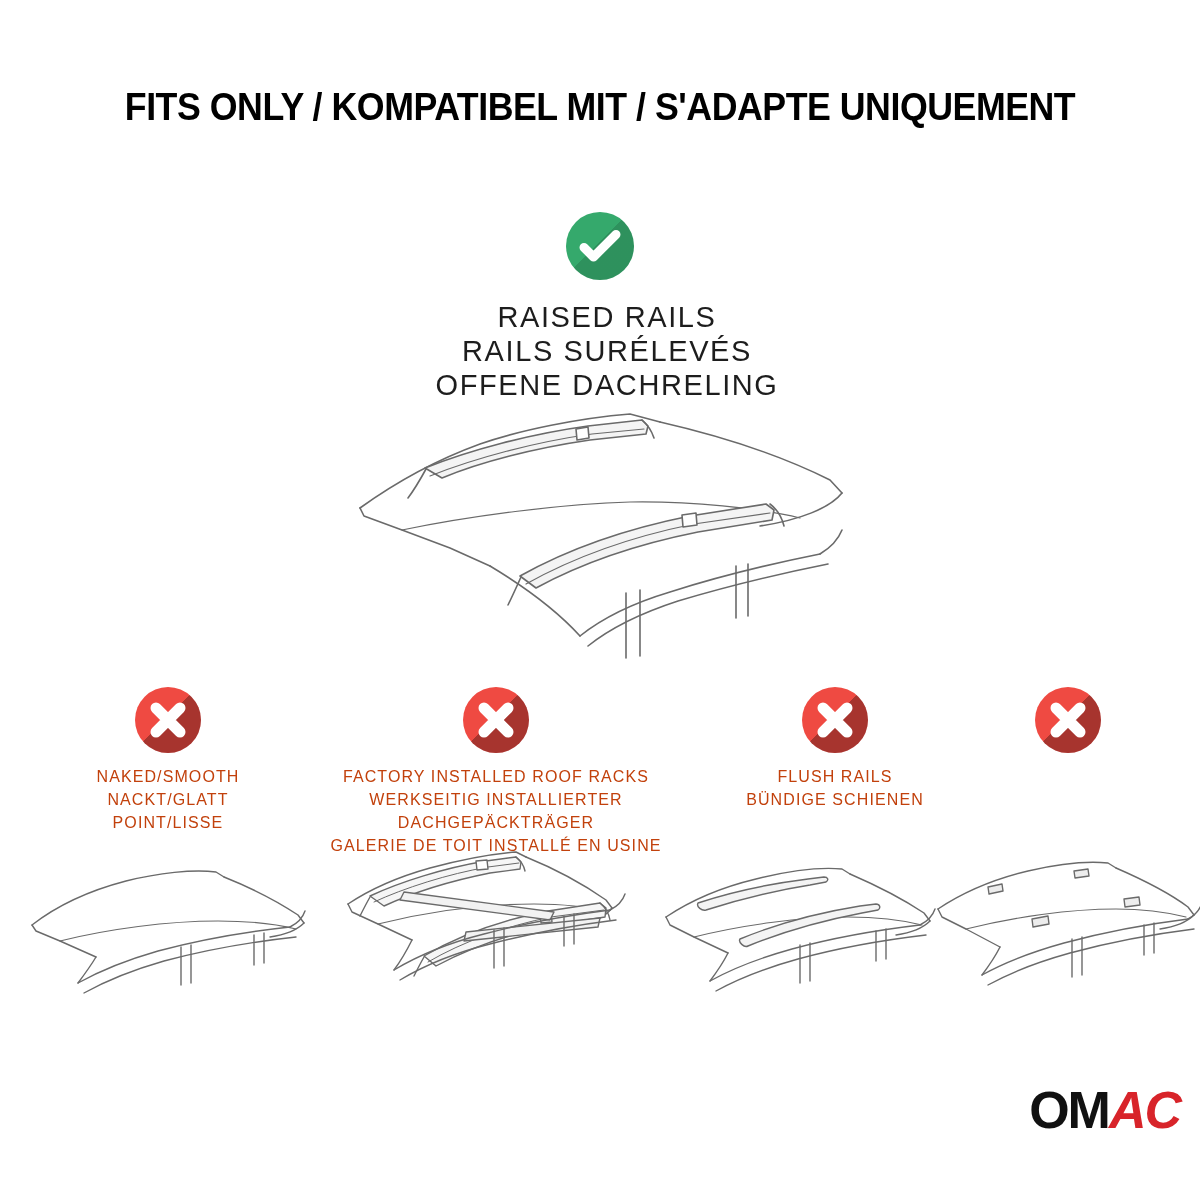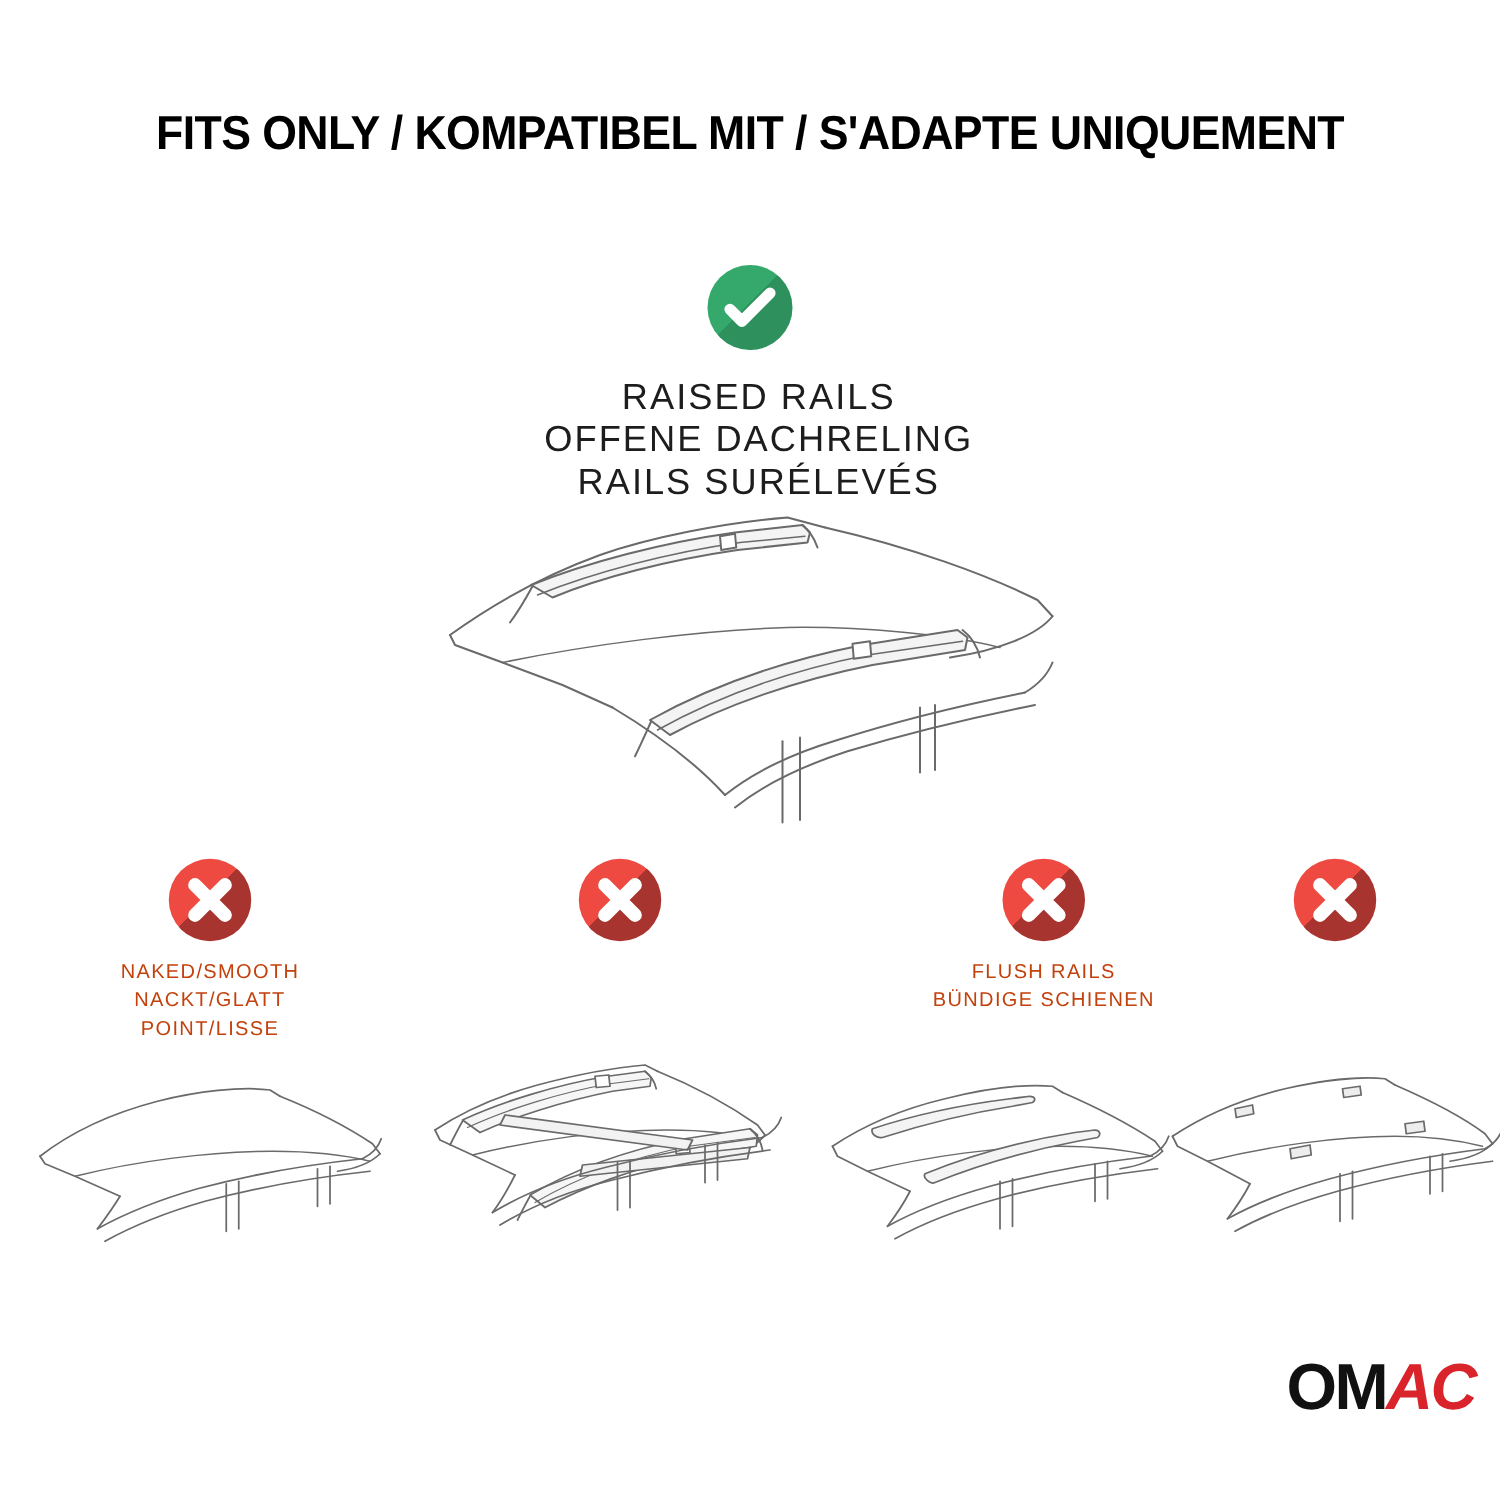--- a/index.html
+++ b/index.html
@@ -128,22 +128,22 @@
 
     <div class="badge green">
       <div class="shadow"></div>
       <svg width="68" height="68" viewBox="0 0 68 68">
         <path d="M18 35.5 L27.5 45 L50 22.5" fill="none" stroke="#ffffff" stroke-width="9" stroke-linecap="round" stroke-linejoin="round"></path>
       </svg>
     </div>
 
     <div class="primary-label">
       <div>RAISED RAILS</div>
+      <div>RAILS SURÉLEVÉS</div>
       <div>OFFENE DACHRELING</div>
-      <div>RAILS SURÉLEVÉS</div>
     </div>
   </div>
 
   <svg class="hero-art" viewBox="0 0 540 270">
     <g fill="none" stroke="#6a6a6a" stroke-width="1.6" stroke-linejoin="round" stroke-linecap="round">
 
       <path d="M30 110 C55 92 95 66 150 46 C190 32 250 20 300 16 L330 24"></path>
       <path d="M330 24 C400 40 460 62 500 82 L512 95"></path>
       <path d="M30 110 L34 118 L72 132 L120 150 L160 168"></path>
       <path d="M160 168 C200 192 230 216 250 238"></path>
@@ -190,20 +190,26 @@
         <div>POINT/LISSE</div>
       </div>
     </div>
 
     <div class="cell c2">
       <div class="badge red">
         <div class="shadow"></div>
         <svg width="66" height="66" viewBox="0 0 66 66">
           <path d="M21 21 L45 45 M45 21 L21 45" fill="none" stroke="#ffffff" stroke-width="11" stroke-linecap="round"></path>
         </svg>
+      </div>
+      <div class="cell-label">
+        <div>FACTORY INSTALLED ROOF RACKS</div>
+        <div>WERKSEITIG INSTALLIERTER</div>
+        <div>DACHGEPÄCKTRÄGER</div>
+        <div>GALERIE DE TOIT INSTALLÉ EN USINE</div>
       </div>
     </div>
 
     <div class="cell c3">
       <div class="badge red">
         <div class="shadow"></div>
         <svg width="66" height="66" viewBox="0 0 66 66">
           <path d="M21 21 L45 45 M45 21 L21 45" fill="none" stroke="#ffffff" stroke-width="11" stroke-linecap="round"></path>
         </svg>
       </div>

